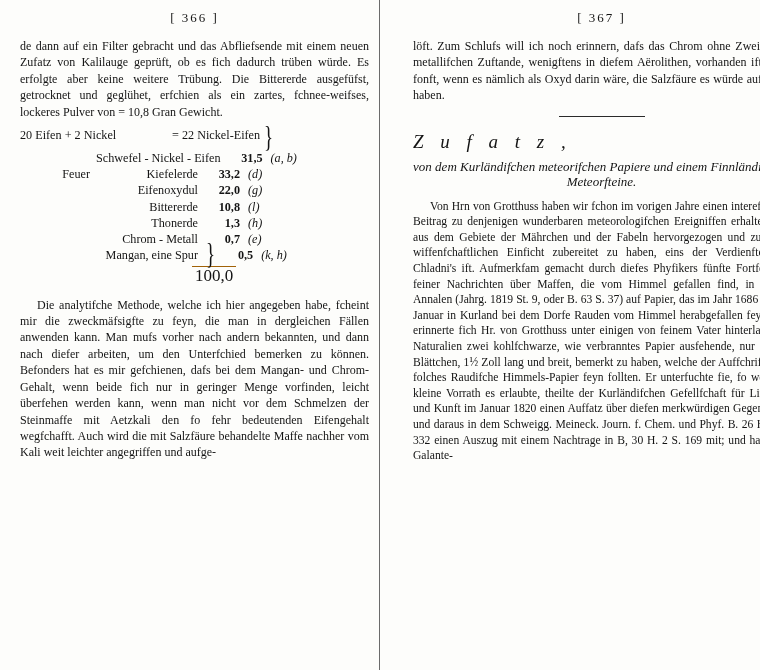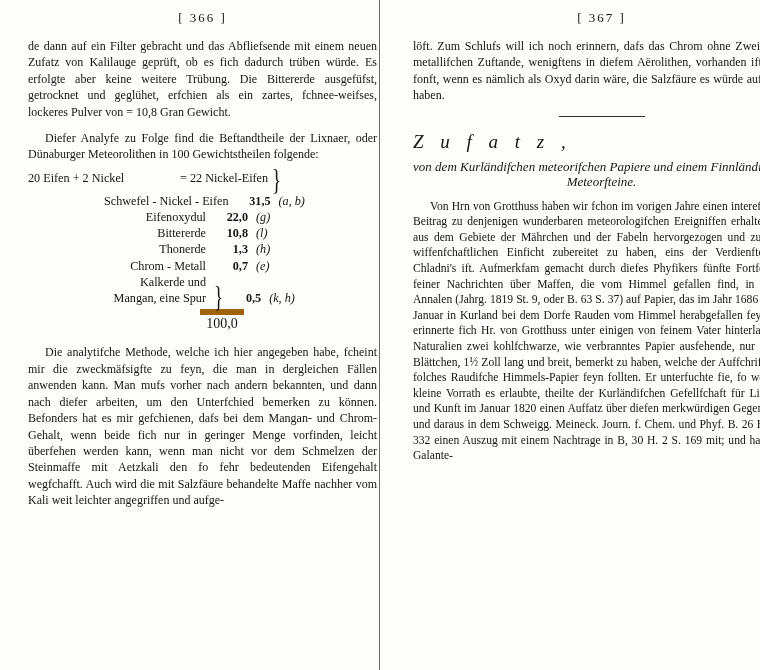--- a/index.html
+++ b/index.html
@@ -16,21 +16,21 @@
     font-family: "Liberation Serif", serif;
     color: #141414;
   }
   .col {
     position: absolute;
     top: 0;
     height: 670px;
     box-sizing: border-box;
   }
   .col-left {
-    left: 12px;
+    left: 4px;
     width: 379px;
     padding: 10px 14px 0 16px;
   }
   .col-right {
     left: 399px;
     width: 407px;
     padding: 10px 16px 0 14px;
   }
   .divider {
     position: absolute;
@@ -141,54 +141,59 @@
   }
   .sumline {
     margin: 3px 0 0 0;
     display: flex;
   }
   .sumline .spacer {
     flex: 0 0 172px;
   }
   .sumline .bar {
     flex: 0 0 44px;
-    border-top: 6px solid #a16207;
+    border-top: 1px solid #a16207;
     text-align: center;
-    font-size: 14px;
+    font-size: 17px;
     padding-top: 1px;
   }
 </style>
 </head>
 <body>
 
 <div class="page">
 
   <div class="divider"></div>
 
   <div class="col col-left">
     <div class="folio">[ 366 ]</div>
 
     <p class="body">de dann auf ein Filter gebracht und das Abfliefsende mit einem neuen Zufatz von Kalilauge geprüft, ob es fich dadurch trüben würde.   Es erfolgte aber keine weitere Trübung.   Die Bittererde ausgefüfst, getrocknet und geglühet, erfchien als ein zartes, fchnee-weifses, lockeres Pulver von = 10,8 Gran Gewicht.</p>
 
-    <p class="body indent" style="margin-top:10px;">Diefer Analyfe zu Folge find die Beftandtheile der Lixnaer, oder Dünaburger Meteorolithen in 100 Gewichtstheilen folgende:</p>
 
     <div class="formula">
       <div class="frow">
         <span class="lbl">20 Eifen + 2 Nickel</span><span class="eqv">= 22 Nickel-Eifen</span><span class="brace">}</span>
       </div>
     </div>
 
     <div class="table">
       <div class="row">
         <span class="lead"></span>
         <span class="name" style="flex:0 0 102px;">Schwefel - Nickel - Eifen</span>
         <span class="val">31,5</span>
         <span class="note">(a, b)</span>
       </div>
       <div class="row">
+        <span class="lead">Feuer</span>
+        <span class="name" style="flex:0 0 102px;">Kiefelerde</span>
+        <span class="val">33,2</span>
+        <span class="note">(d)</span>
+      </div>
+      <div class="row">
         <span class="lead"></span>
         <span class="name" style="flex:0 0 102px;">Eifenoxydul</span>
         <span class="val">22,0</span>
         <span class="note">(g)</span>
       </div>
       <div class="row">
         <span class="lead"></span>
         <span class="name" style="flex:0 0 102px;">Bittererde</span>
         <span class="val">10,8</span>
         <span class="note">(l)</span>
@@ -197,26 +202,20 @@
         <span class="lead"></span>
         <span class="name" style="flex:0 0 102px;">Thonerde</span>
         <span class="val">1,3</span>
         <span class="note">(h)</span>
       </div>
       <div class="row">
         <span class="lead"></span>
         <span class="name" style="flex:0 0 102px;">Chrom - Metall</span>
         <span class="val">0,7</span>
         <span class="note">(e)</span>
-      </div>
-      <div class="row">
-        <span class="lead"></span>
-        <span class="name" style="flex:0 0 102px;">Kalkerde  und</span>
-        <span class="val"></span>
-        <span class="note"></span>
       </div>
       <div class="row">
         <span class="lead"></span>
         <span class="name" style="flex:0 0 102px;">Mangan, eine Spur</span>
         <span class="brace" style="margin:0 4px 0 0;">}</span>
         <span class="val">0,5</span>
         <span class="note">(k, h)</span>
       </div>
       <div class="sumline">
         <span class="spacer"></span>

